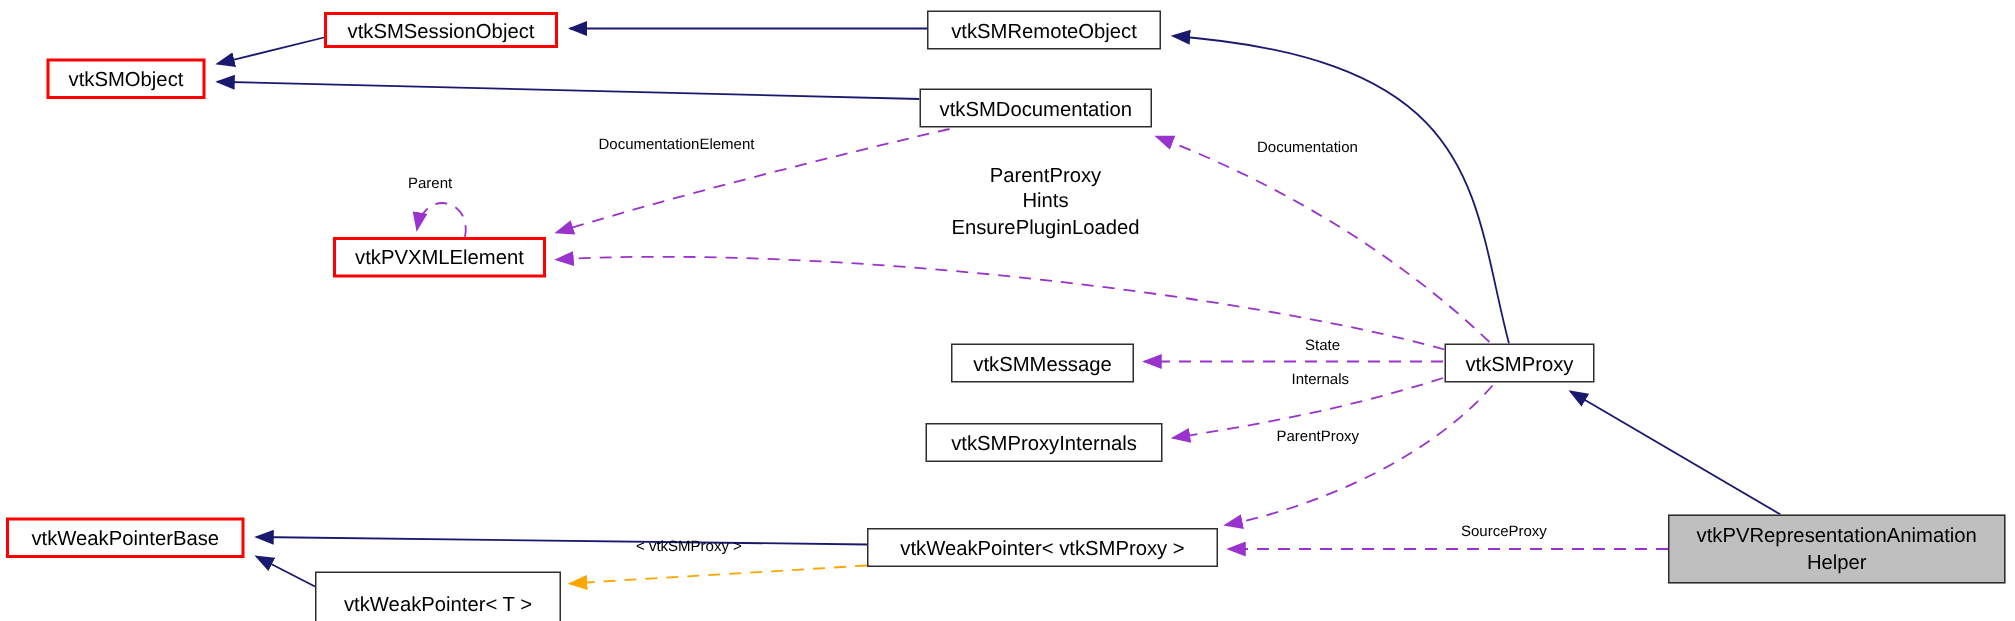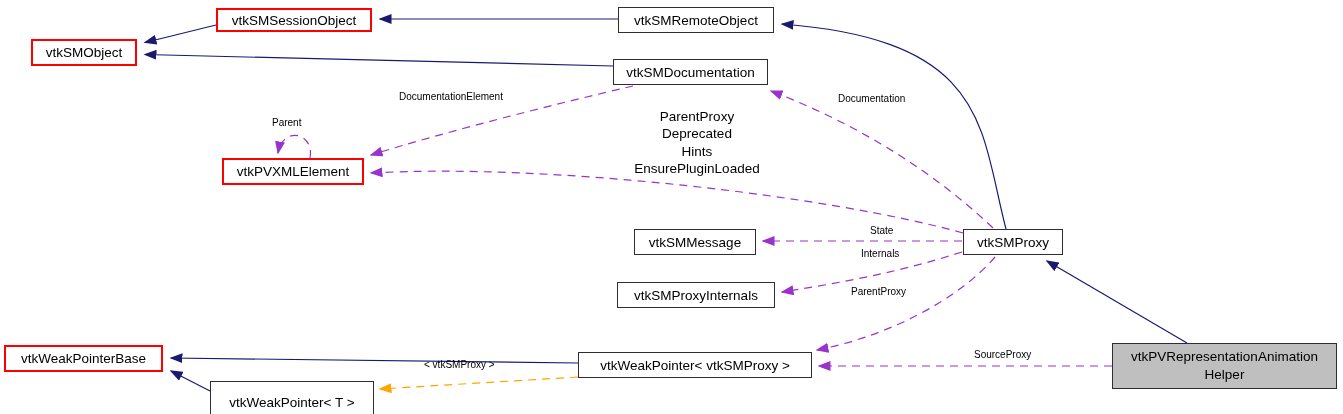--- a/index.html
+++ b/index.html
@@ -153,21 +153,20 @@
     <span>vtkPVRepresentationAnimation</span>
     <span>Helper</span>
   </div>
 
   <span class="elabel" style="left:399px; top:91px;">DocumentationElement</span>
 
   <span class="elabel" style="left:838px; top:93px;">Documentation</span>
 
   <div class="elabel-block" style="left:622px; top:108px; width:150px;">
     <div>ParentProxy</div>
-    <div>Deprecated</div>
     <div>Hints</div>
     <div>EnsurePluginLoaded</div>
   </div>
 
   <span class="elabel" style="left:272px; top:117px;">Parent</span>
 
   <span class="elabel" style="left:870px; top:225px;">State</span>
 
   <span class="elabel" style="left:861px; top:248px;">Internals</span>
 

